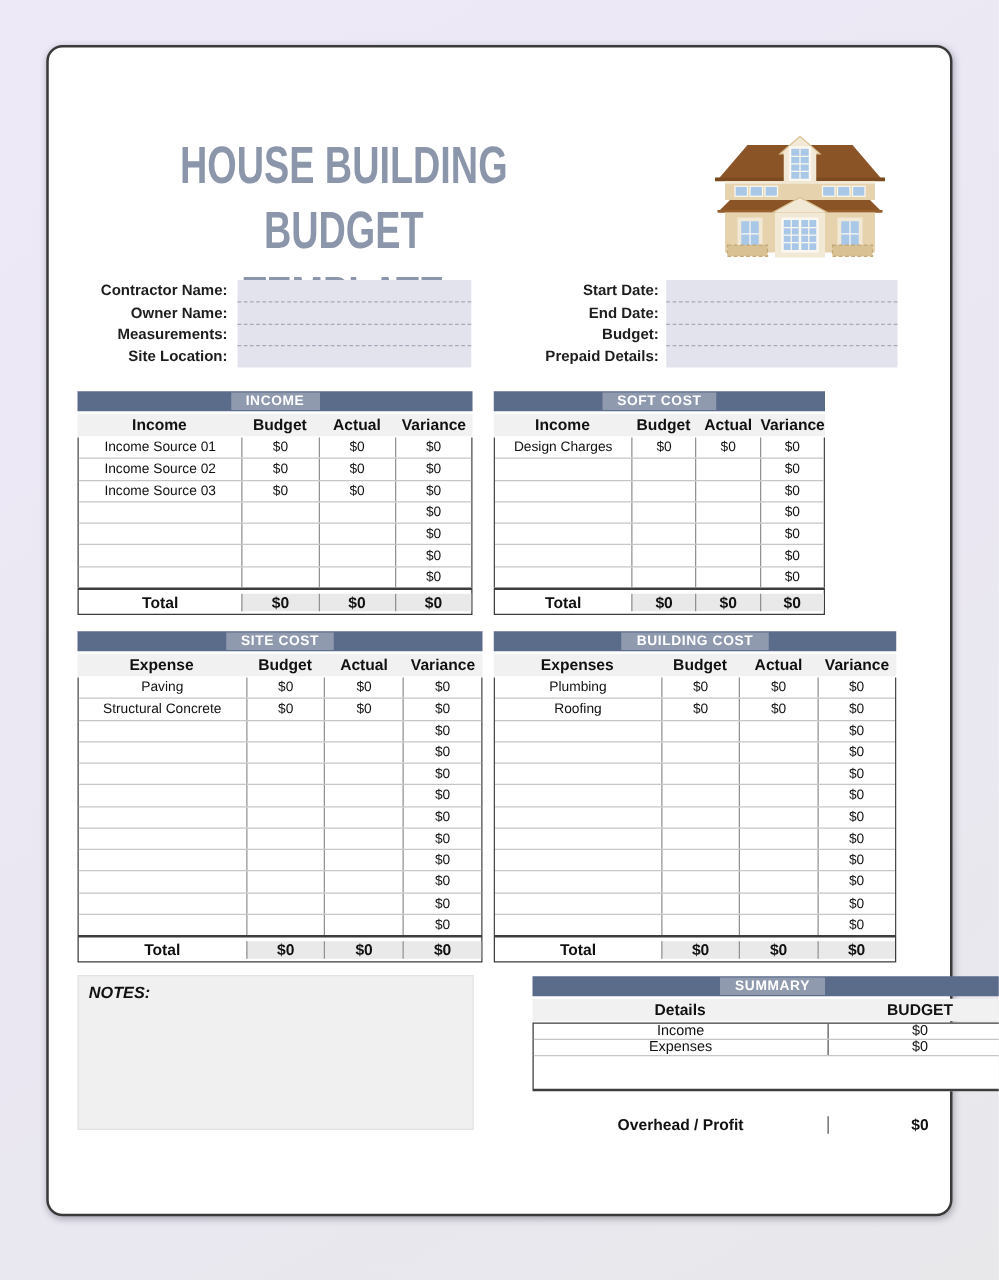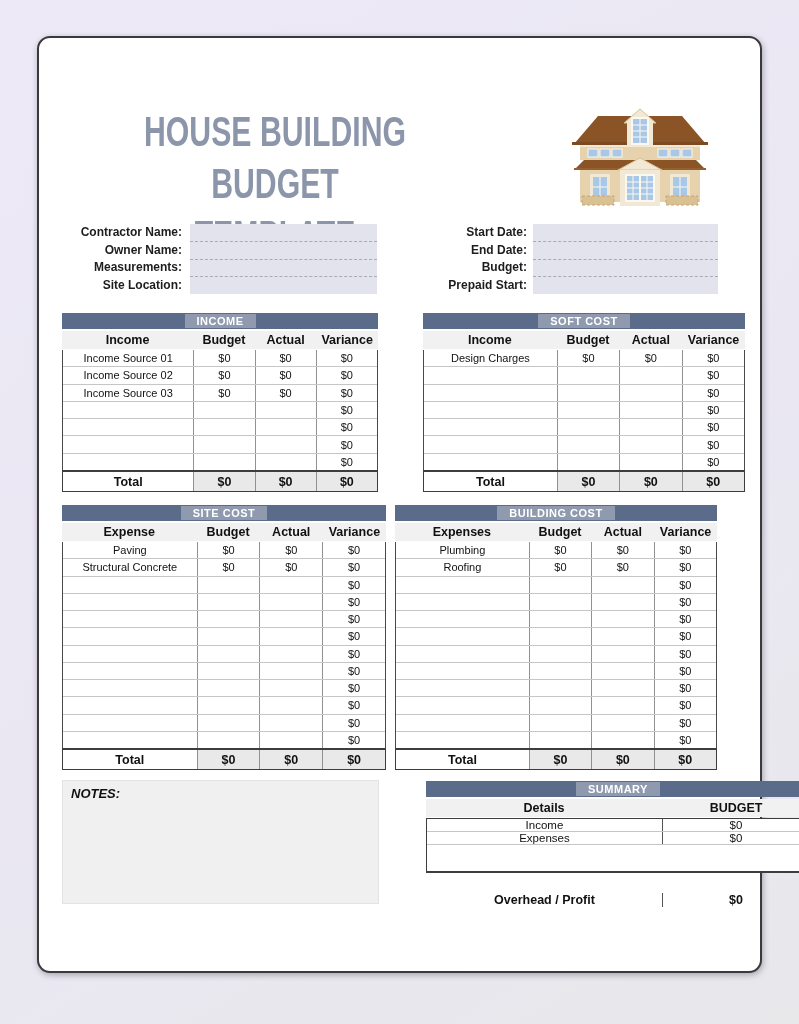--- a/index.html
+++ b/index.html
@@ -35,21 +35,21 @@
        font-weight:bold; font-size:12.5px;}
   .grid{display:flex; flex-direction:column; margin-top:1px; background:#fff;
        border-left:1.5px solid #4a4a4a; border-right:1.5px solid #4a4a4a;}
   .g7{height:120px;} .g12{height:206px;}
   .row{flex:1; display:flex; border-bottom:1px solid #c6c6c6; font-size:11px;}
   .row:last-child{border-bottom:none;}
   .cell{display:flex; align-items:center; justify-content:center; box-sizing:border-box;}
   .c0{width:41.5%;} .c1,.c2,.c3{width:19.5%; border-left:1px solid #919191;}
   .colhead .cell{border-left:none; background:none;}
   .totalrow{display:flex; height:19px; border:1.5px solid #3d3d3d; border-top-width:2px;
-       font-weight:bold; font-size:12.5px; background:#fff;}
+       font-weight:bold; font-size:12.5px; background:#fff;align-items:center;}
   .totalrow .c1,.totalrow .c2,.totalrow .c3{background:#e9e9e9;}
 
   .notes{position:absolute; background:#f0f0f1; border:1px solid #e3e3e3;}
   .nlabel{font-size:13px; font-weight:bold; font-style:italic; padding:5px 12px 0 8px; color:#111;}
 
   .s0{width:61.5%;} .s1{width:38.5%; border-left:1.5px solid #555;}
   .sumgrid{margin-top:1px; background:#fff; border:1.5px solid #3d3d3d;
        border-bottom-width:2px; display:flex; flex-direction:column; height:52px;}
   .sumrow{flex:1; display:flex; border-bottom:1px solid #c6c6c6; font-size:11.5px;}
   .sumrow:last-child{border-bottom:none;margin-top:48px;}
@@ -113,21 +113,21 @@
   <div class="fieldbox" id="box-left" style="left:190px; top:224px; width:187px; height:70px;">
       <div class="fieldline"></div>
       <div class="fieldline"></div>
       <div class="fieldline"></div>
       <div class="fieldline"></div>
     </div>
   <div class="labels" id="labels-right" style="left:404px; top:224px; width:123px;">
       <div>Start Date:</div>
       <div>End Date:</div>
       <div>Budget:</div>
-      <div>Prepaid Start:</div>
+      <div>Prepaid Details:</div>
     </div>
   <div class="fieldbox" id="box-right" style="left:533px; top:224px; width:185px; height:70px;">
       <div class="fieldline"></div>
       <div class="fieldline"></div>
       <div class="fieldline"></div>
       <div class="fieldline"></div>
     </div>
 
   <div class="costtable" id="t-income" style="left:62px; top:313px; width:316px;">
       <div class="bar"><span>INCOME</span></div>
@@ -181,21 +181,21 @@
           <div class="cell c3">$0</div>
         </div>
       </div>
       <div class="totalrow">
         <div class="cell c0">Total</div>
         <div class="cell c1">$0</div>
         <div class="cell c2">$0</div>
         <div class="cell c3">$0</div>
       </div>
     </div>
-  <div class="costtable" id="t-soft" style="left:395px; top:313px; width:322px;margin-left:28px;">
+  <div class="costtable" id="t-soft" style="left:395px; top:313px; width:265px;">
       <div class="bar"><span>SOFT COST</span></div>
       <div class="colhead">
         <div class="cell c0">Income</div>
         <div class="cell c1">Budget</div>
         <div class="cell c2">Actual</div>
         <div class="cell c3">Variance</div>
       </div>
       <div class="grid g7">
         <div class="row">
           <div class="cell c0">Design Charges</div>

